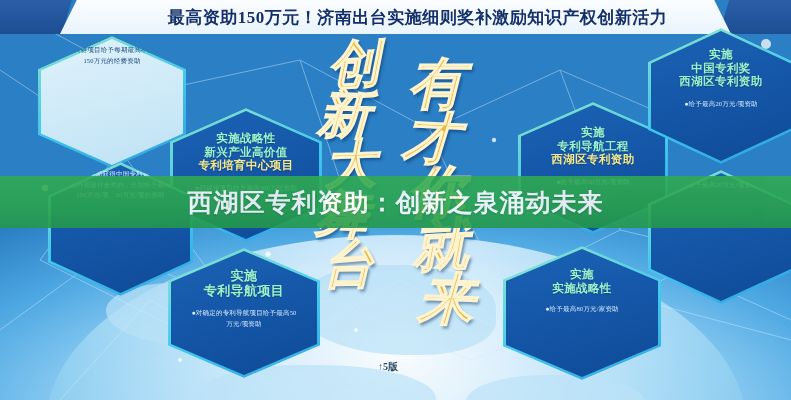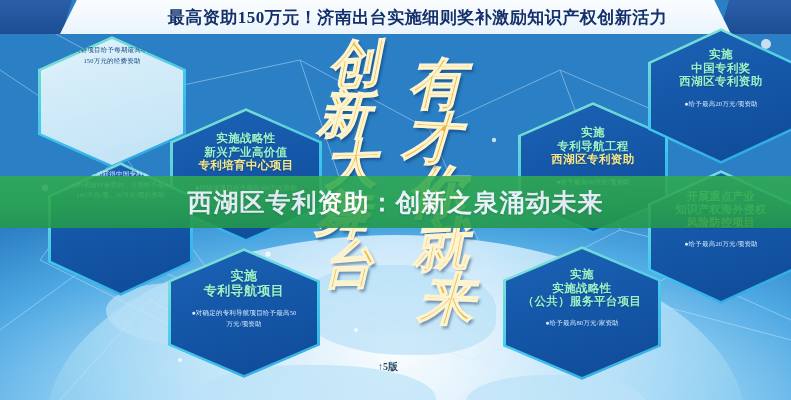--- a/index.html
+++ b/index.html
@@ -281,39 +281,33 @@
       <div class="hex-desc">
         <span class="bullet">●</span><span>给予最高20万元/项资助</span>
       </div>
     </div>
   </div>
 
   <div class="hex dark" id="hex-risk">
     <div class="hex-outline" style="inset:0;"></div>
     <div class="hex-inner" style="inset:3px;"></div>
     <div class="hex-body">
-      <div class="hex-title">
-        <span>开展重点产业</span><br>
-        <span>知识产权海外侵权</span><br>
-        <span class="hl">风险防控项目</span>
-      </div>
       <div class="hex-desc">
         <span class="bullet">●</span><span>给予最高20万元/项资助</span>
       </div>
     </div>
   </div>
 
   <div class="hex dark" id="hex-platform">
     <div class="hex-outline" style="inset:0;"></div>
     <div class="hex-inner" style="inset:3px;"></div>
     <div class="hex-body">
       <div class="hex-title">
         <span>实施</span><br>
         <span>实施战略性</span><br>
-        <span>（公共）服务平台项目</span>
       </div>
       <div class="hex-desc">
         <span class="bullet">●</span><span>给予最高80万元/家资助</span>
       </div>
     </div>
   </div>
 
   <div class="calli" id="calli-left">
     <span>创</span>
     <span>新</span>

